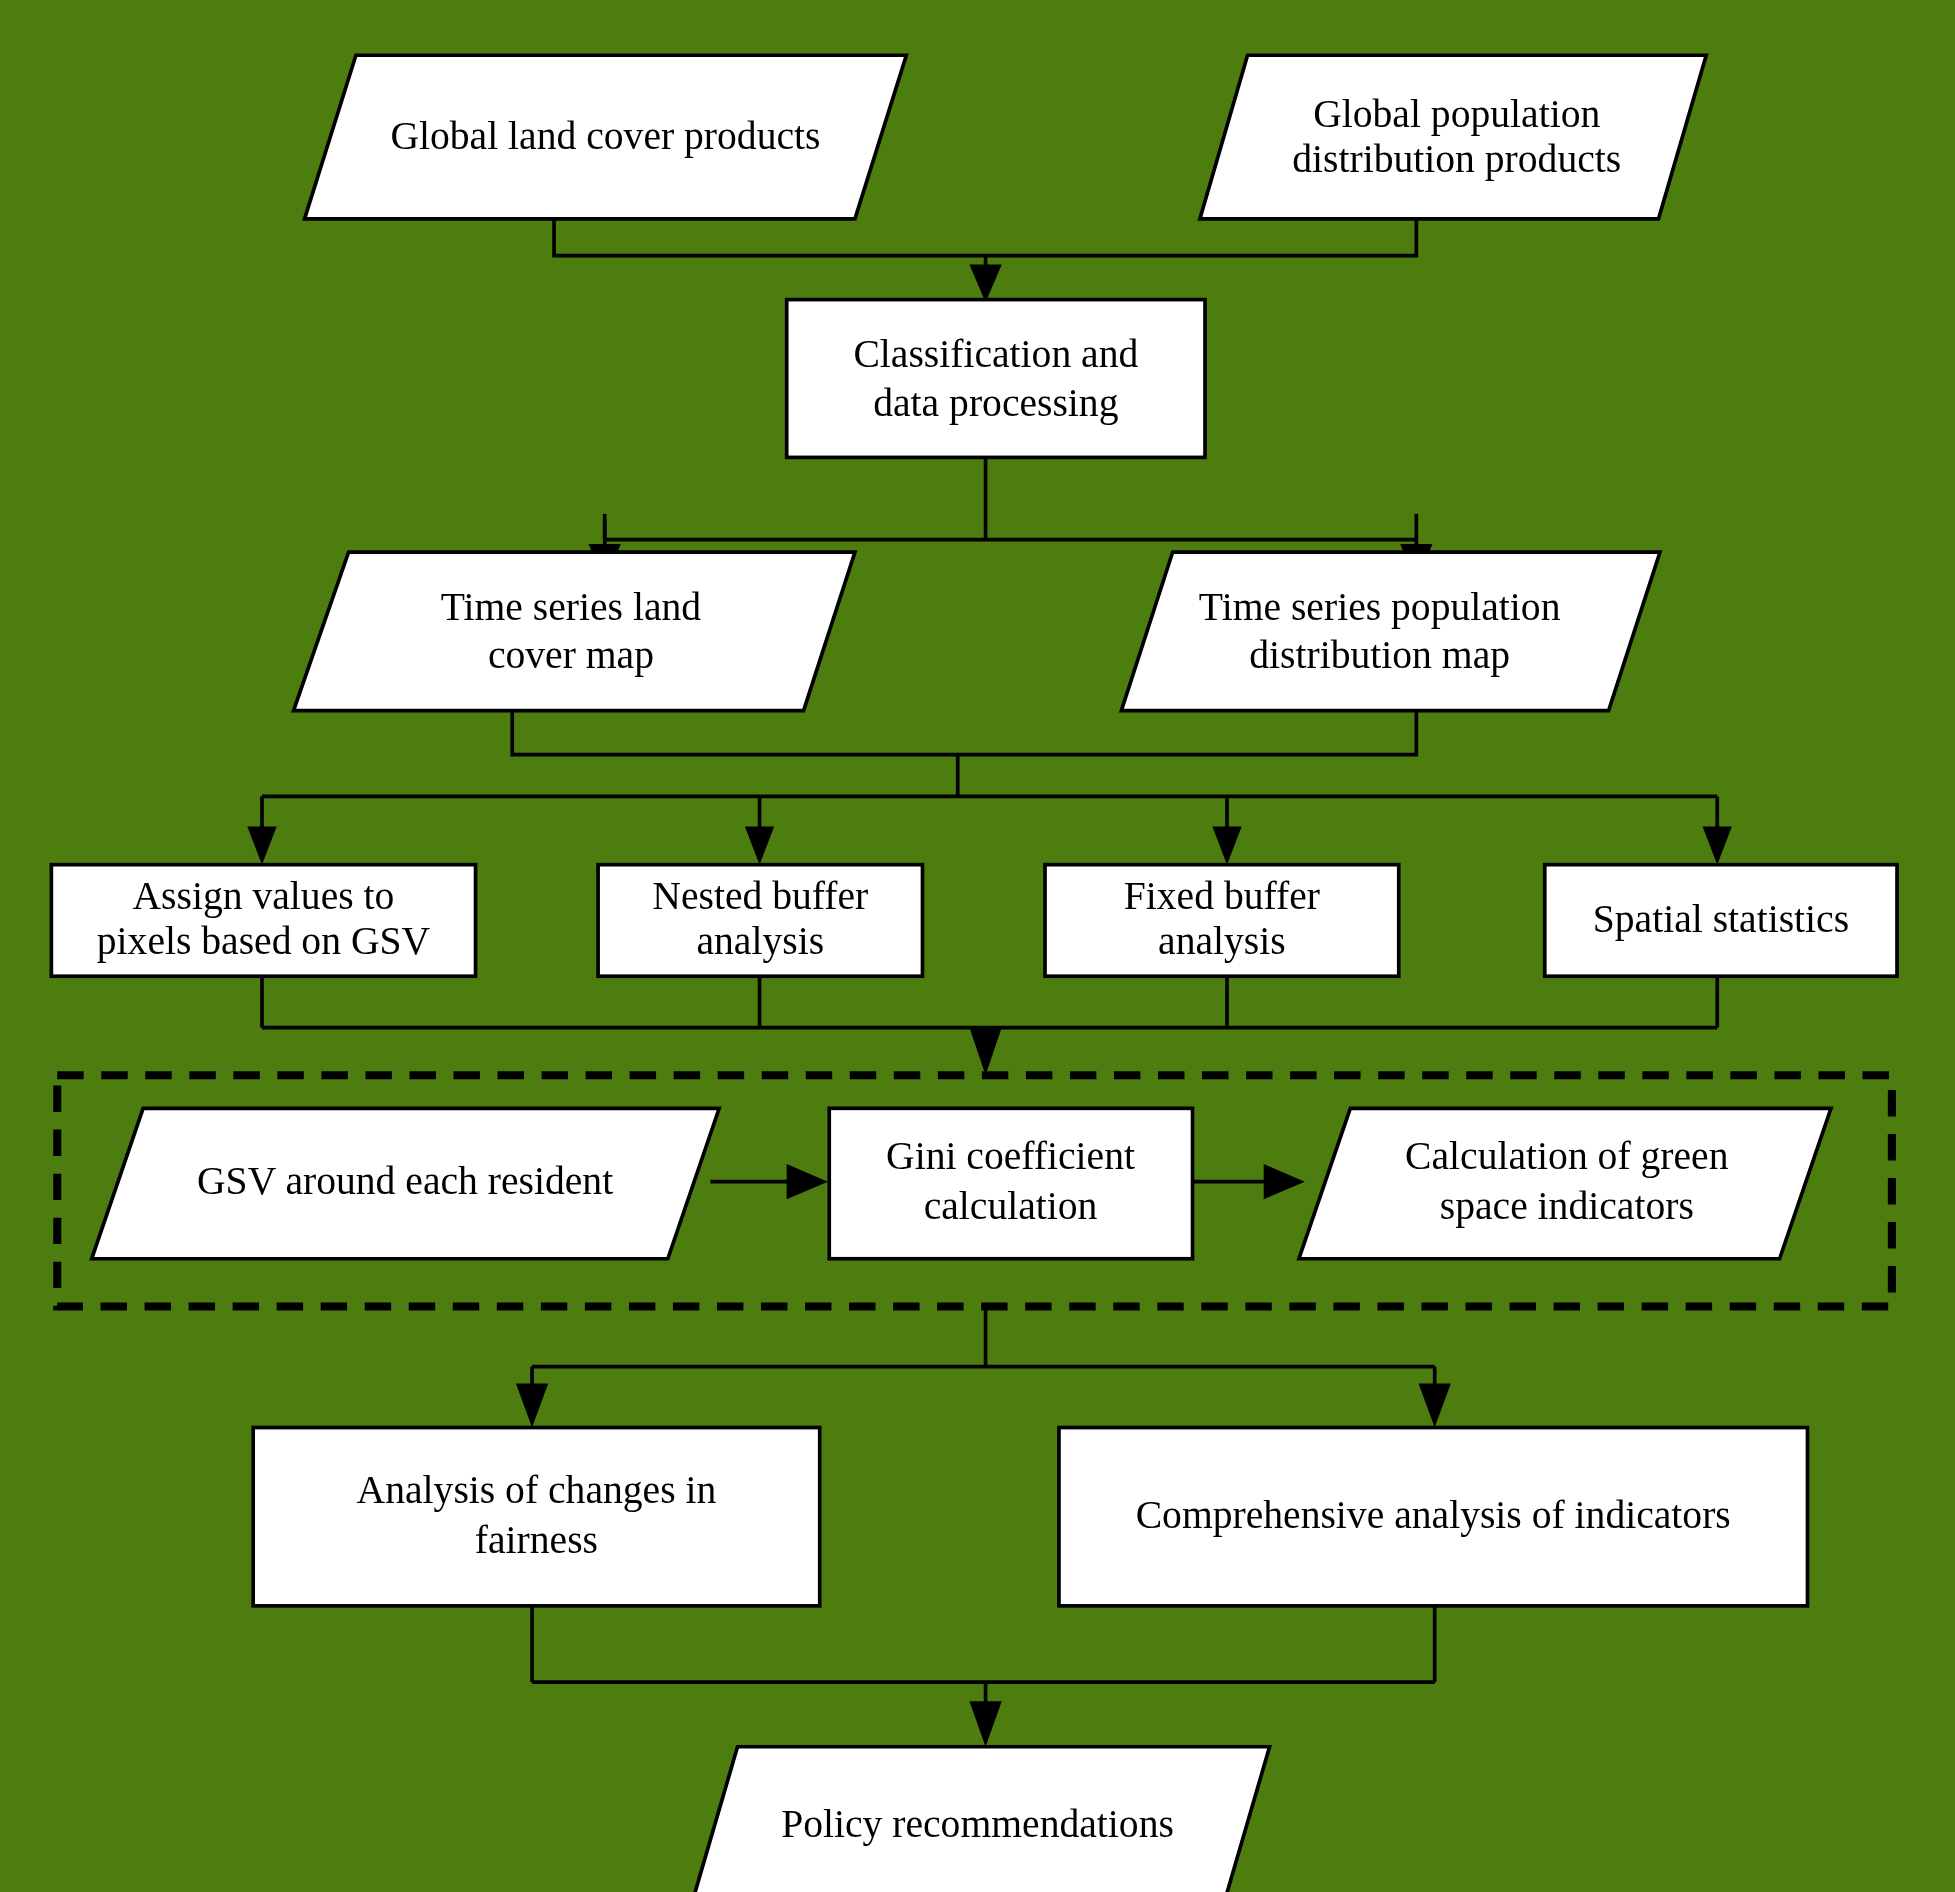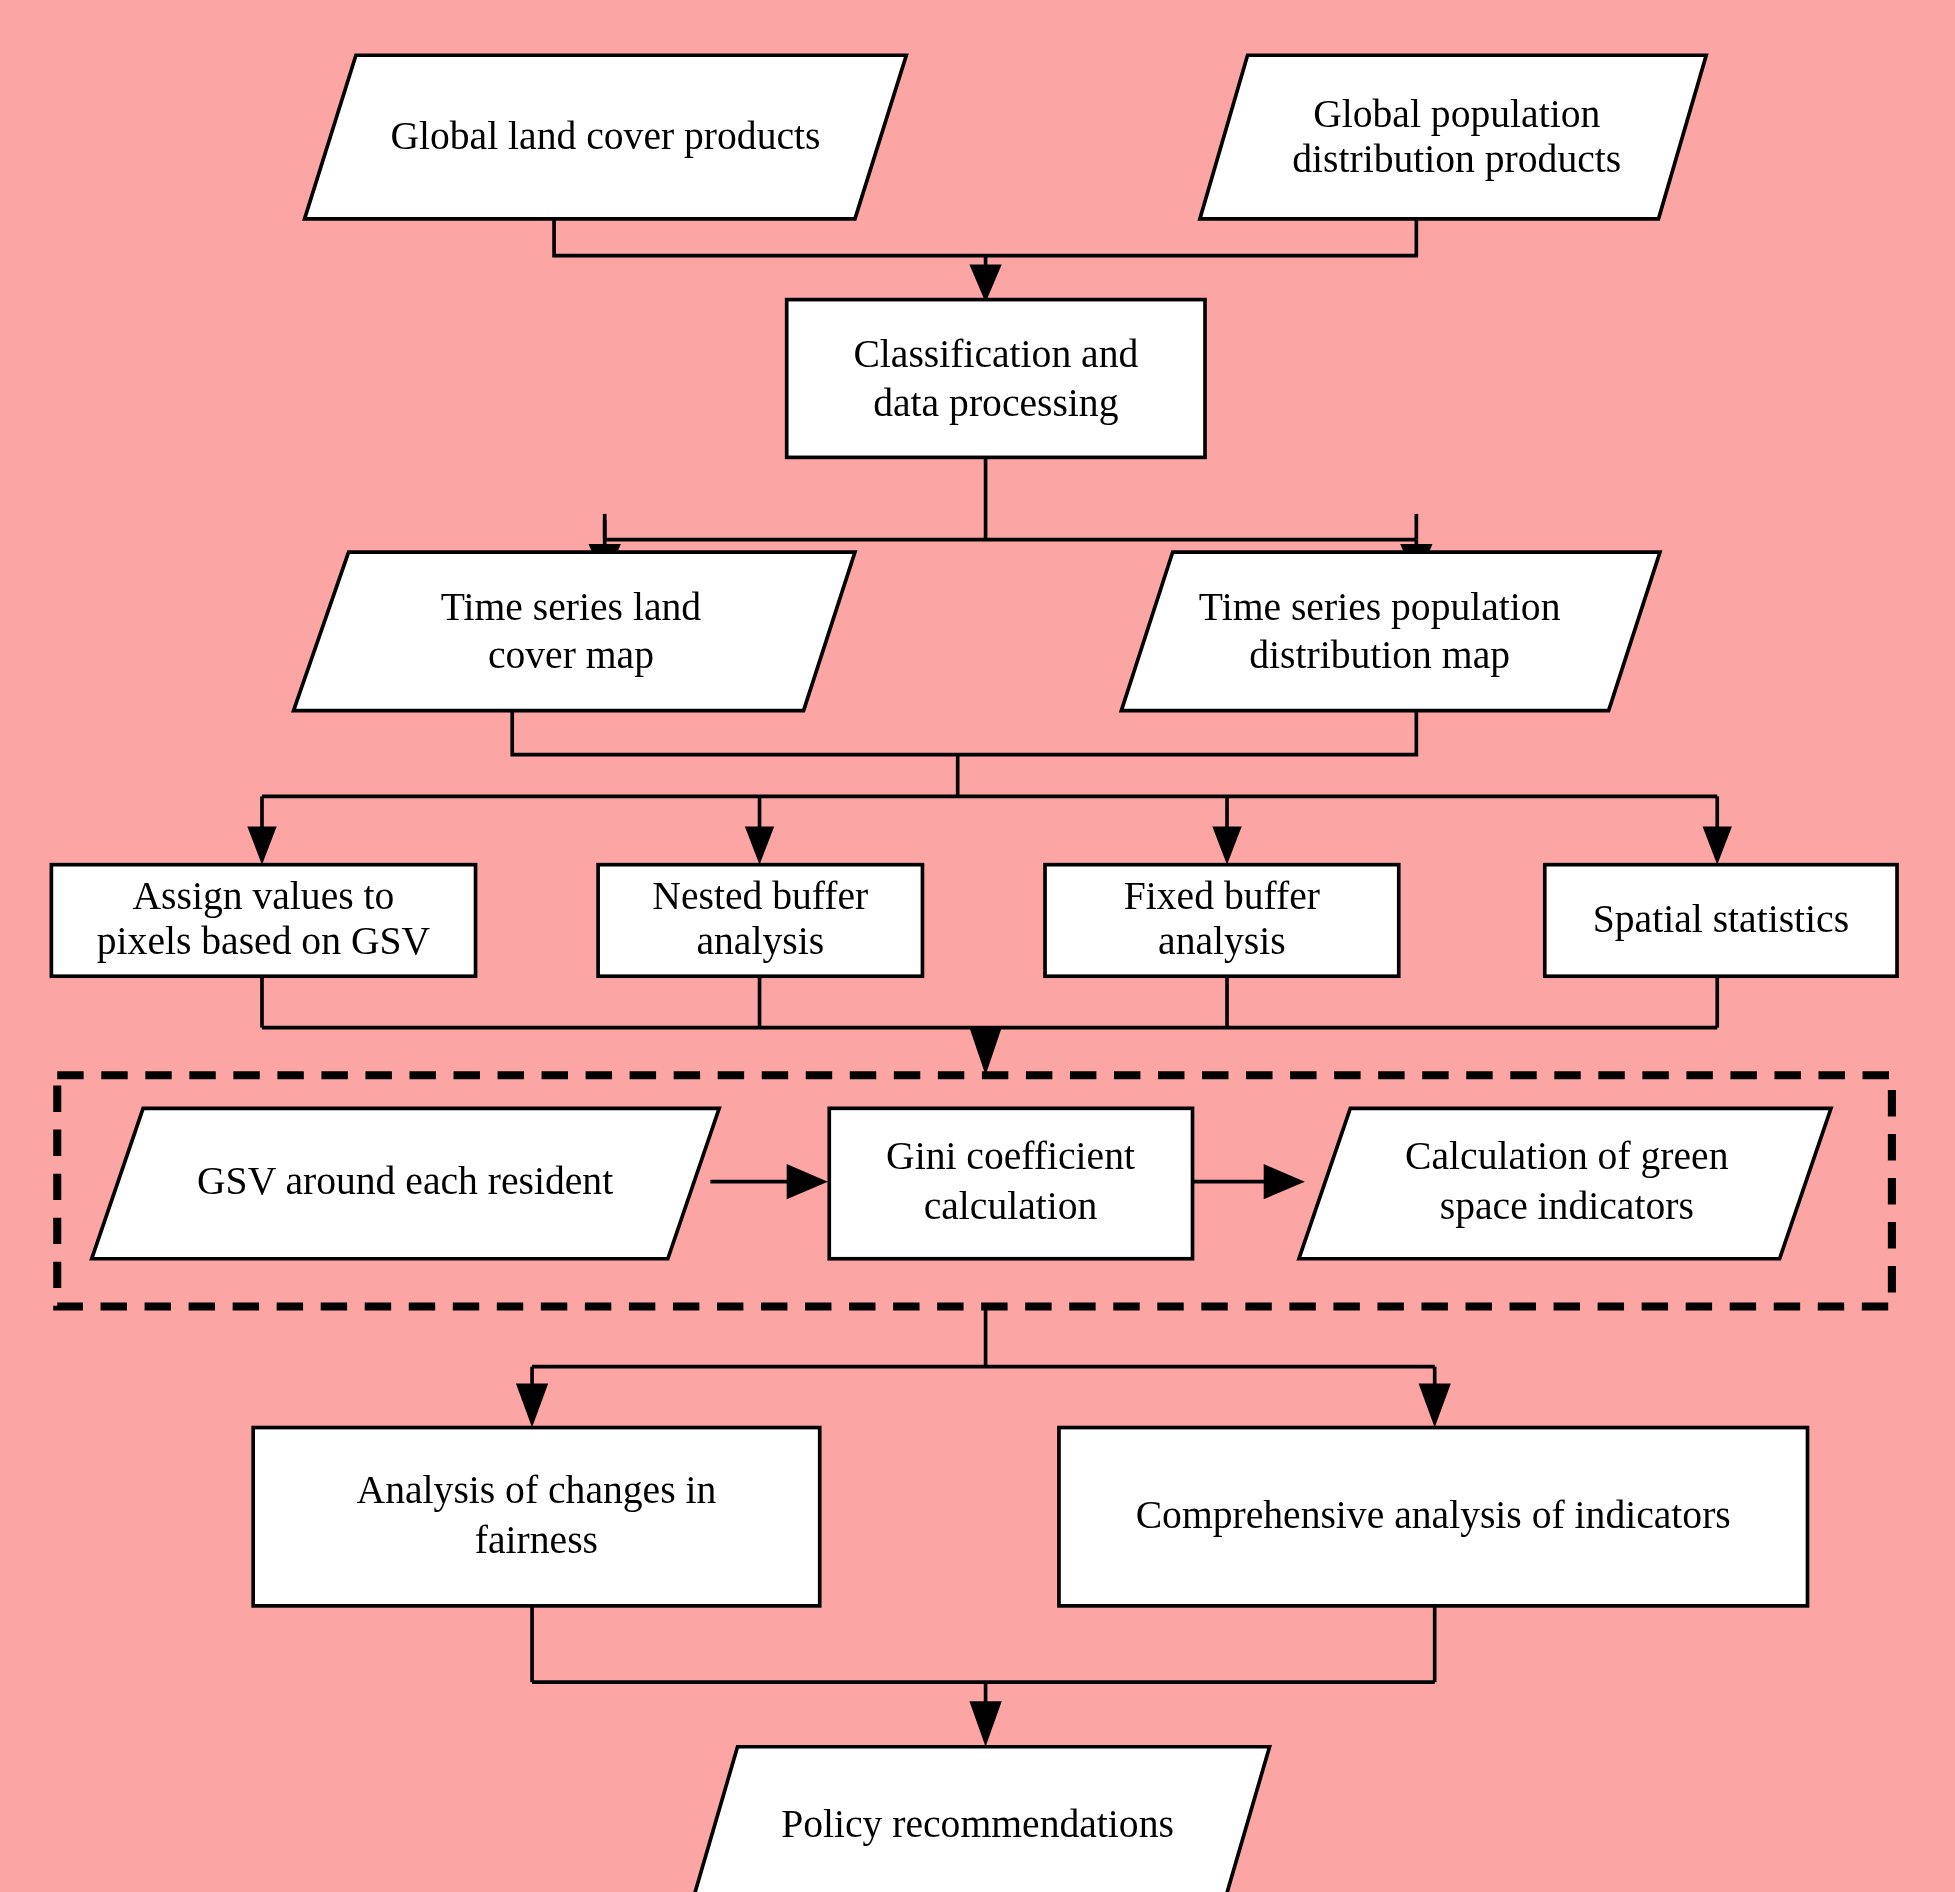--- a/index.html
+++ b/index.html
@@ -10,21 +10,21 @@
   body {
     width: 1955px;
     height: 1893px;
     font-family: "Liberation Serif", "DejaVu Serif", serif;
     overflow: hidden;
   }
   #flowchart-root {
     position: relative;
     width: 1955px;
     height: 1893px;
-    background: #fca5a5;
+    background: #4d7c0f;
   }
   svg.chart-svg {
     position: absolute;
     top: 0;
     left: 0;
     width: 1955px;
     height: 1893px;
     display: block;
   }
   .node-shape {

